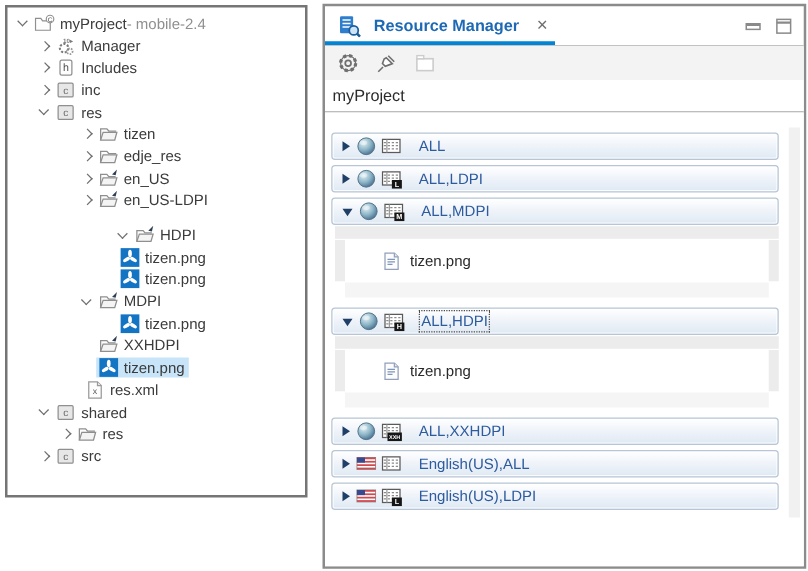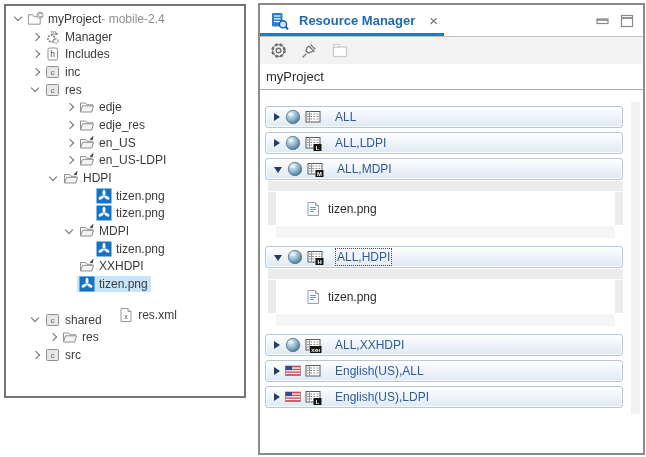--- a/index.html
+++ b/index.html
@@ -141,21 +141,21 @@
       </div>
       <div class="trow" style="padding-left: 57px;">
         <span class="chev col"></span>
         <span class="itemwrap">
           <span class="ticon">
             <svg width="16" height="16" viewBox="0 0 16 16">
               <path d="M1.5 13 V4 h5 l1.5 1.8 H14" fill="#fcfcfc" stroke="#8f8f8f"></path>
               <path d="M1.5 13 L3.5 6.8 H14.5 L12.8 13 Z" fill="#f4f4f4" stroke="#8f8f8f"></path>
             </svg>
           </span>
-          <span>edje</span>
+          <span>tizen</span>
         </span>
       </div>
       <div class="trow" style="padding-left: 57px;">
         <span class="chev col"></span>
         <span class="itemwrap">
           <span class="ticon">
             <svg width="16" height="16" viewBox="0 0 16 16">
               <path d="M1.5 13 V4 h5 l1.5 1.8 H14" fill="#fcfcfc" stroke="#8f8f8f"></path>
               <path d="M1.5 13 L3.5 6.8 H14.5 L12.8 13 Z" fill="#f4f4f4" stroke="#8f8f8f"></path>
             </svg>
@@ -182,21 +182,21 @@
           <span class="ticon">
             <svg width="16" height="16" viewBox="0 0 16 16">
               <path d="M1.5 13 V4.5 h5 l1.5 1.8 H13.5" fill="#fcfcfc" stroke="#8f8f8f"></path>
               <path d="M1.5 13 L3.5 7.3 H14.5 L12.8 13 Z" fill="#f4f4f4" stroke="#8f8f8f"></path>
               <path d="M10.6 4.6 L14.6 0.6 L13.5 5.2 Z" fill="#2c3e55"></path>
             </svg>
           </span>
           <span>en_US-LDPI</span>
         </span>
       </div>
-      <div class="trow" style="padding-left: 41px;">
+      <div class="trow" style="padding-left: 86px; margin-top: 10px;">
         <span class="chev exp"></span>
         <span class="itemwrap">
           <span class="ticon">
             <svg width="16" height="16" viewBox="0 0 16 16">
               <path d="M1.5 13 V4.5 h5 l1.5 1.8 H13.5" fill="#fcfcfc" stroke="#8f8f8f"></path>
               <path d="M1.5 13 L3.5 7.3 H14.5 L12.8 13 Z" fill="#f4f4f4" stroke="#8f8f8f"></path>
               <path d="M10.6 4.6 L14.6 0.6 L13.5 5.2 Z" fill="#2c3e55"></path>
             </svg>
           </span>
           <span>HDPI</span>
@@ -285,21 +285,21 @@
               <g fill="#fff">
                 <ellipse cx="8" cy="4.8" rx="1.5" ry="3"></ellipse>
                 <ellipse transform="rotate(120 8 8)" cx="8" cy="4.8" rx="1.5" ry="3"></ellipse>
                 <ellipse transform="rotate(240 8 8)" cx="8" cy="4.8" rx="1.5" ry="3"></ellipse>
               </g>
             </svg>
           </span>
           <span>tizen.png</span>
         </span>
       </div>
-      <div class="trow" style="padding-left: 46px; flex-direction: column;">
+      <div class="trow" style="padding-left: 46px;">
         <span class="chev none"></span>
         <span class="itemwrap">
           <span class="ticon">
             <svg width="16" height="16" viewBox="0 0 16 16">
               <path d="M3 1.5 h7 l3 3 V14.5 H3 Z" fill="#fdfdfd" stroke="#9a9a9a"></path>
               <path d="M10 1.5 v3 h3" fill="#eee" stroke="#9a9a9a"></path>
               <text x="8" y="11.5" font-size="7" fill="#555" text-anchor="middle">x</text>
             </svg>
           </span>
           <span>res.xml</span>

